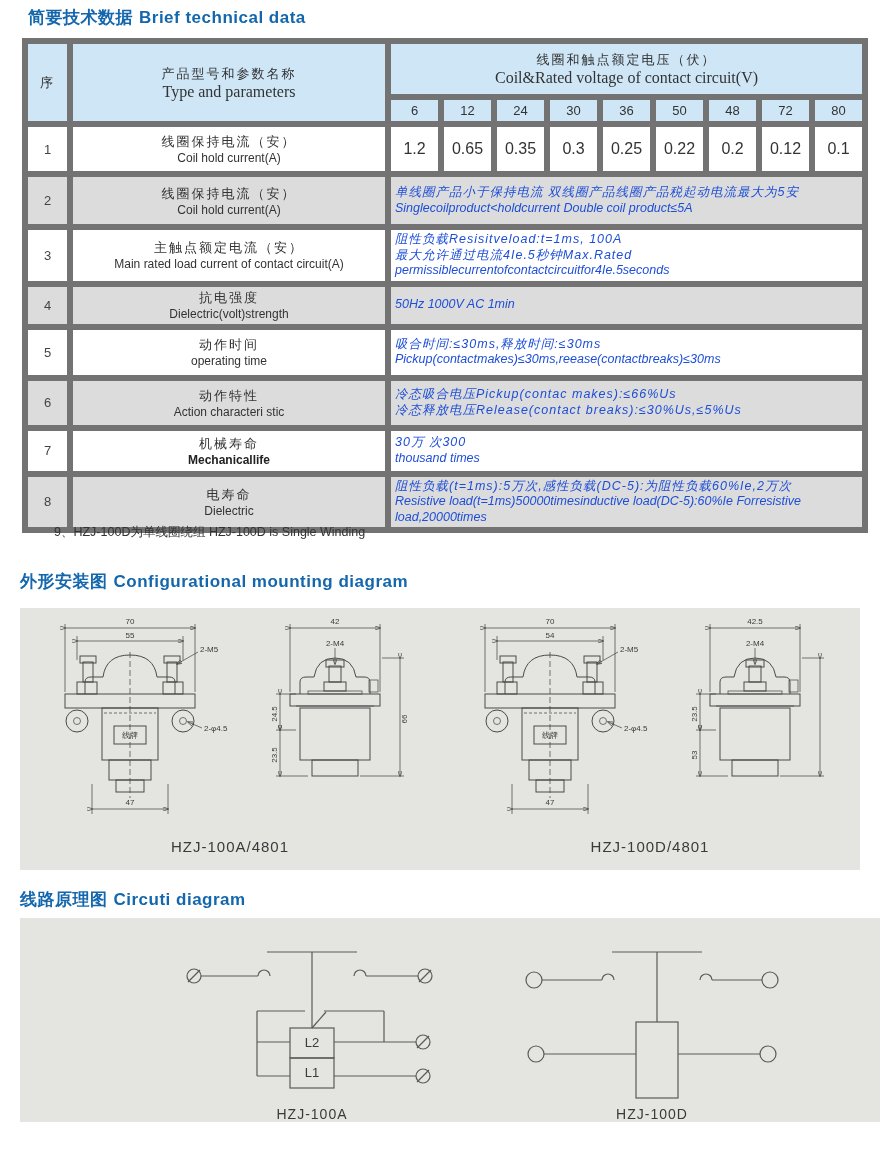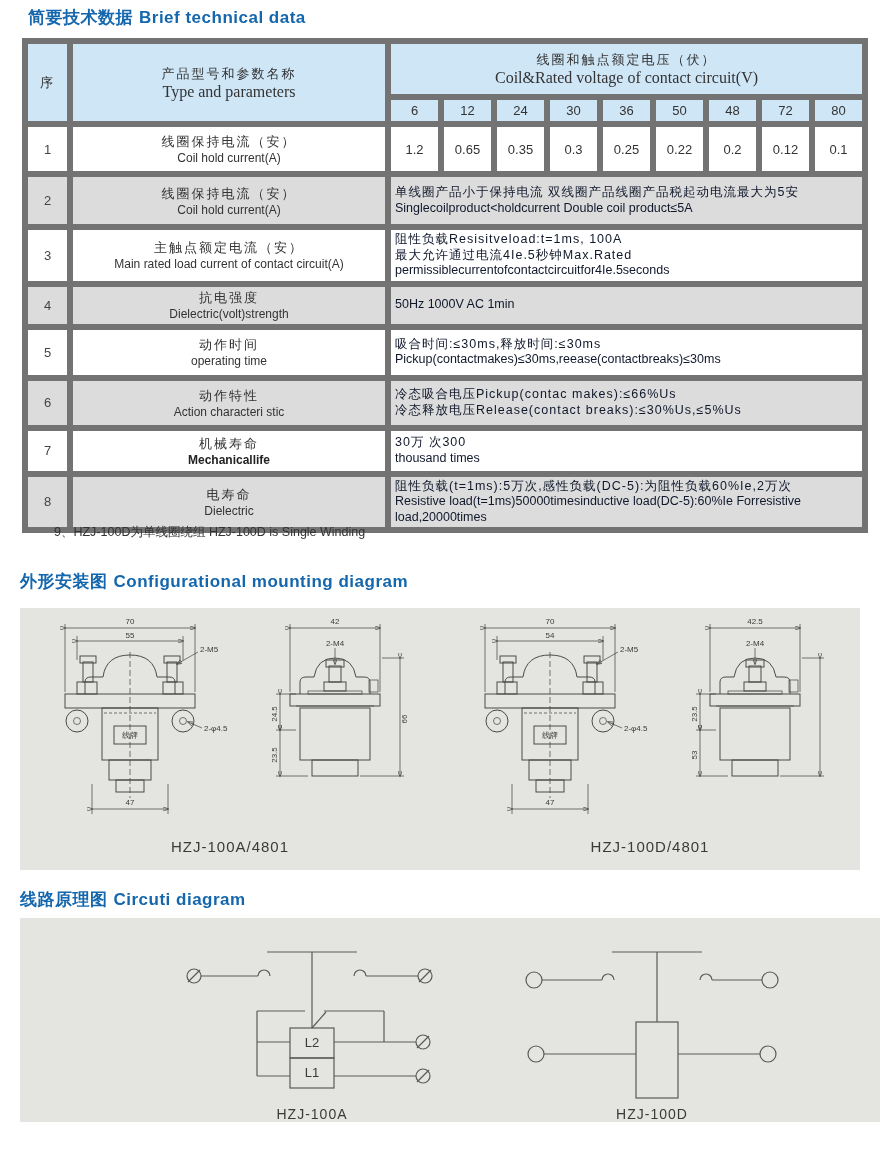--- a/index.html
+++ b/index.html
@@ -17,23 +17,23 @@
   .tech-table .volt-group { border-bottom:2px solid #2a2a2a; }
   .tech-table tbody tr.gray td { background:#dcdcdc; }
   .hdr-zh { font-size:13px; letter-spacing:2px; color:#333; }
   .hdr-en { font-size:16px; color:#333;font-family:Liberation Serif, serif; }
   .volt-num { font-size:13px; color:#333; text-align:center; }
   .c-seq { text-align:center; font-size:13px; color:#444; }
   .c-name { text-align:center; }
   .c-name .zh { font-size:13px; letter-spacing:2px; color:#333; }
   .c-name .en { font-size:12px; color:#333; }
   .c-name .en.bold { font-weight:bold; color:#222; }
-  .c-val { text-align:center; font-size:13px; color:#333; }
+  .c-val { text-align:center; font-size:16px; color:#333; }
   .c-span { text-align:left; padding-left:8px; }
-  .c-span div { font-size:12.5px; line-height:15.5px; color:#0f172a; }
+  .c-span div { font-size:12.5px; line-height:15.5px; color:#1d4ed8;font-style:italic; }
   .c-span div.zhline { letter-spacing:1px; }
 
   .notes { position:absolute; left:30px; top:522px; width:820px; }
   .notes div { font-size:12.5px; color:#333; line-height:20px; }
   .notes .n2 { margin-left:24px; }
 
   
   .panel { position:absolute; left:20px; width:840px; background:#e4e4e1;padding-left:42px; }
   .panel-mounting { top:608px; height:262px; display:flex; justify-content:space-between; padding:0 10px; box-sizing:border-box; }
   .panel-circuit { top:918px; height:204px; display:flex; justify-content:center; gap:40px; }

